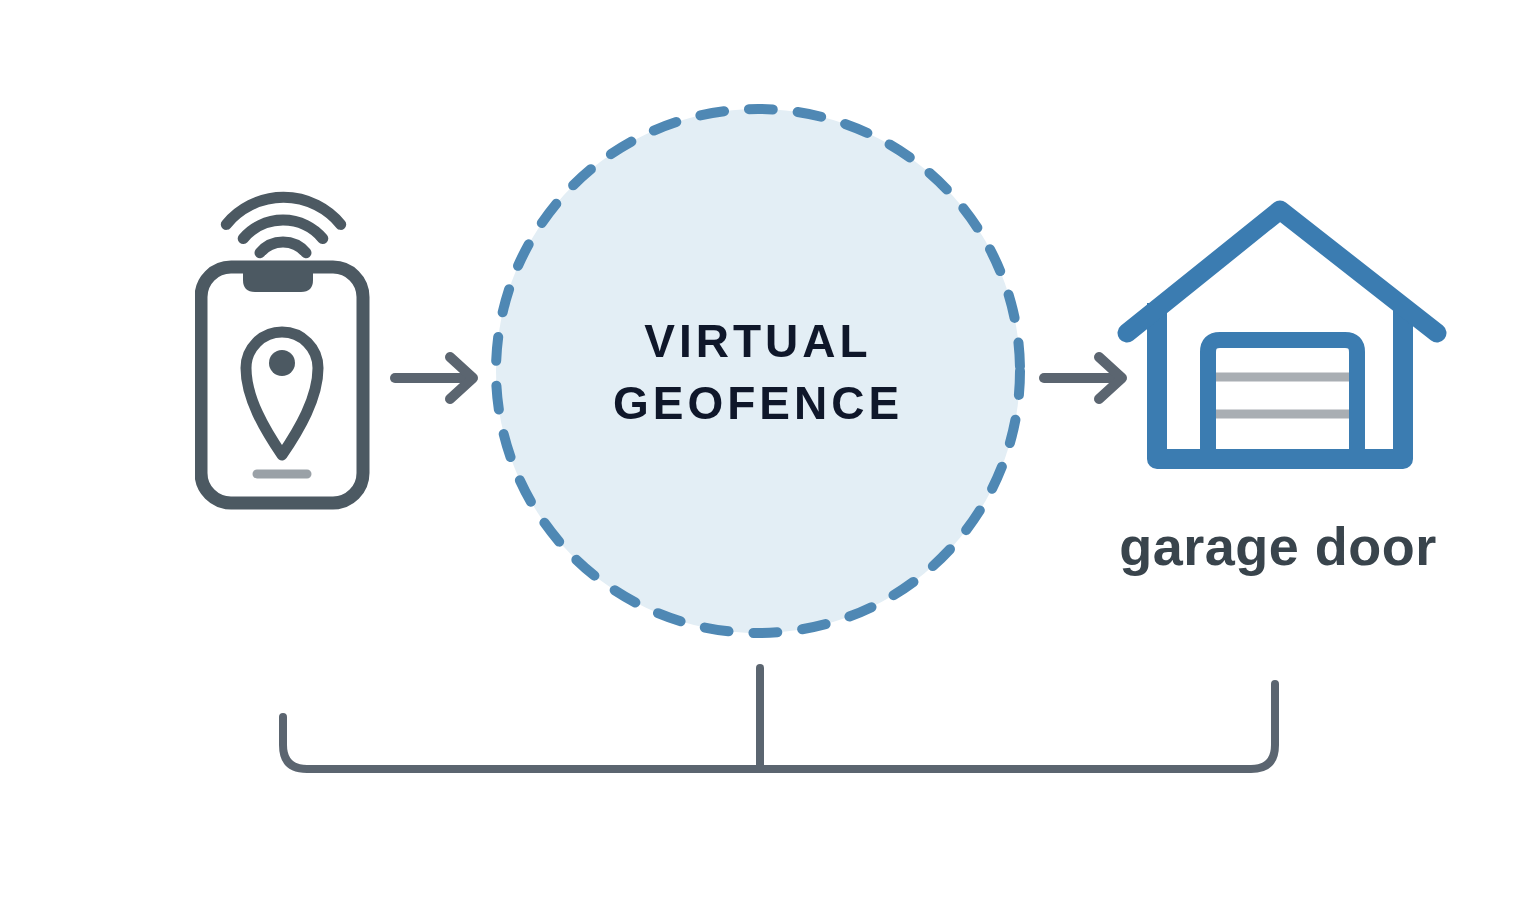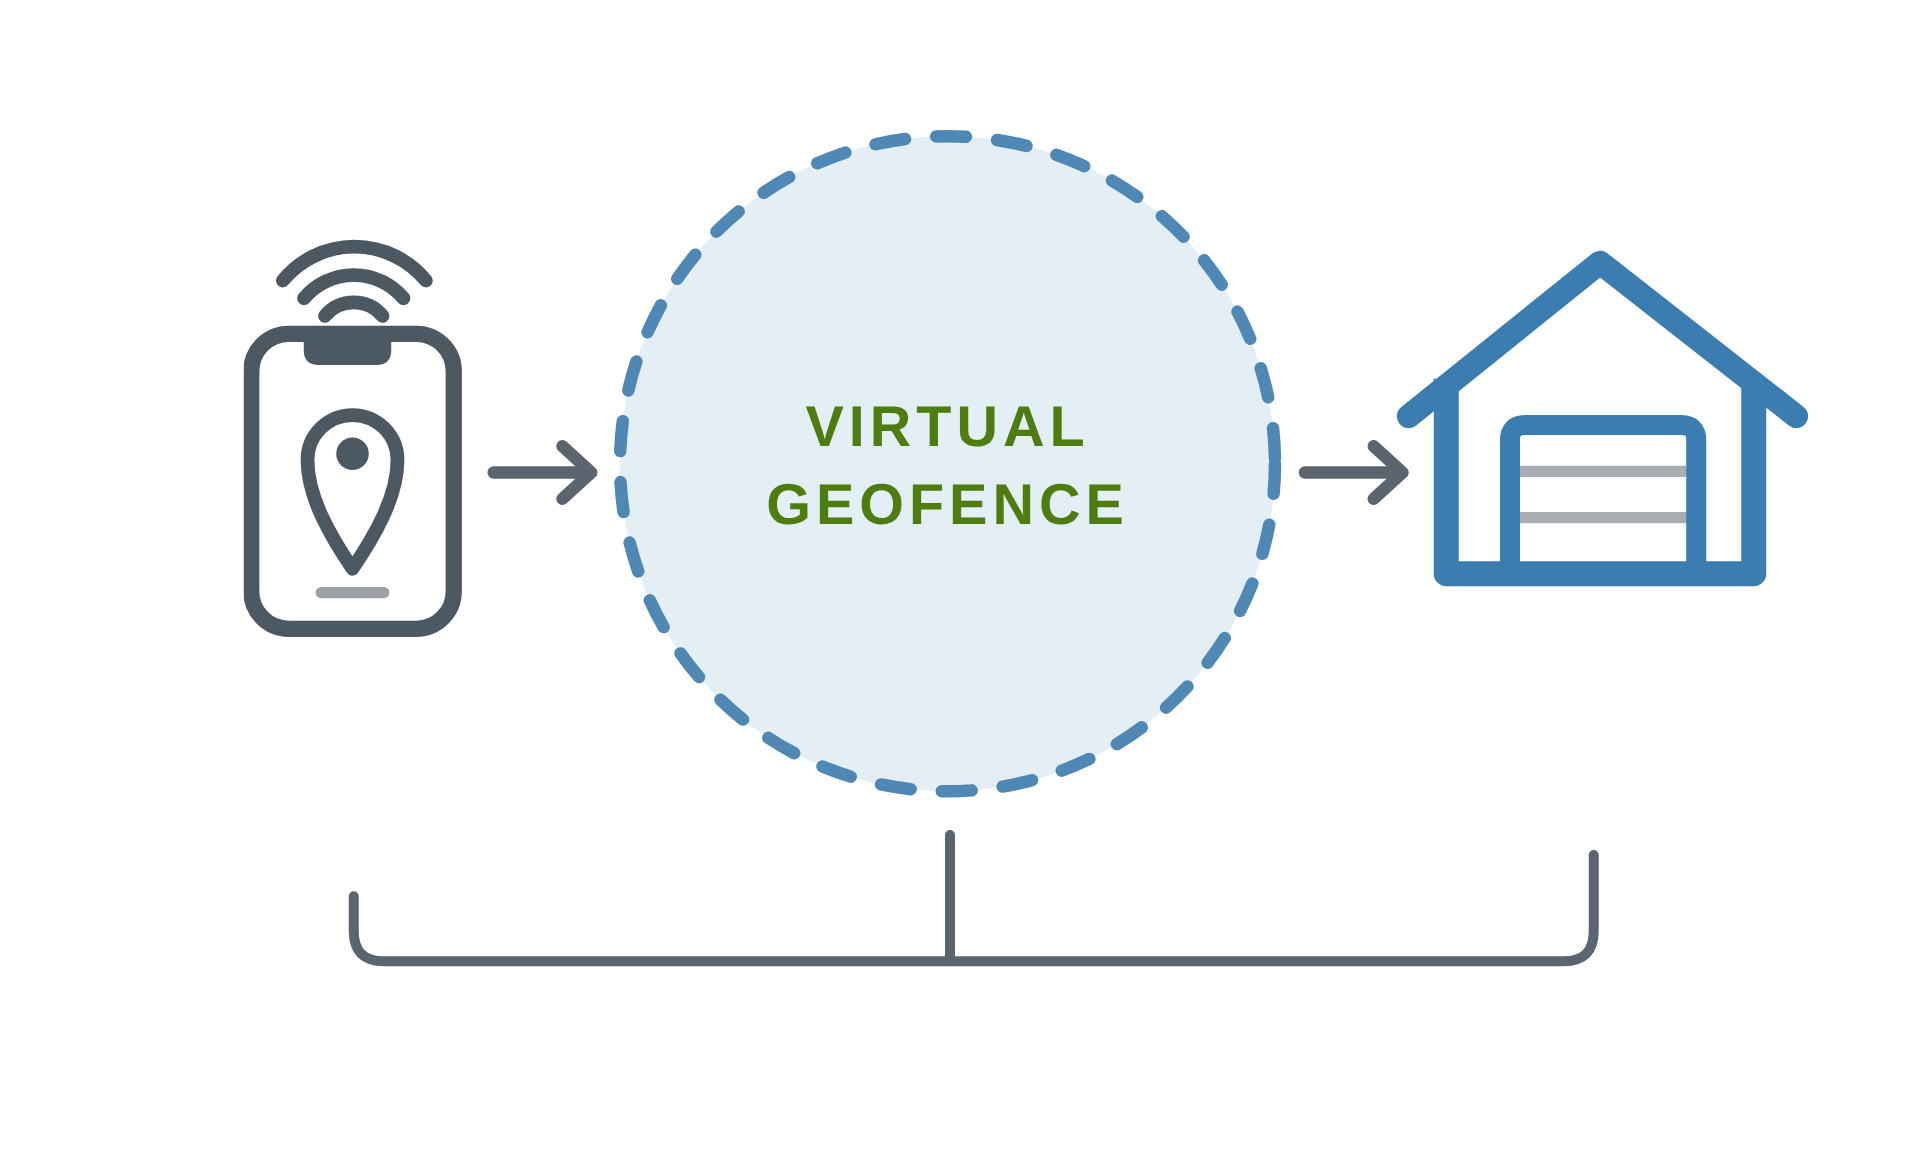--- a/index.html
+++ b/index.html
@@ -6,21 +6,21 @@
   .canvas{
     position:relative;width:1536px;height:921px;background:#ffffff;
     overflow:hidden;font-family:"Liberation Sans", sans-serif;
   }
   .abs{position:absolute;}
   .node-label{
     position:absolute;text-align:center;font-weight:700;color:#39444c;
     font-size:54px;line-height:68px;letter-spacing:0.5px;
   }
   .geofence-label{
-    position:absolute;text-align:center;font-weight:700;color:#4d7c0f;
+    position:absolute;text-align:center;font-weight:700;color:#0f172a;
     font-size:46px;line-height:62px;letter-spacing:4px;
   }
   svg{display:block;}
 </style>
 </head>
 <body>
 
 <div class="canvas">
 
   <svg class="abs" style="left:478px;top:91px;" width="560" height="560" viewBox="0 0 560 560">
@@ -75,20 +75,21 @@
 
     <path d="M 98 264 L 98 157 Q 98 145 110 145 L 235 145 Q 247 145 247 157 L 247 264" fill="none" stroke="#3b7cb1" stroke-width="16"></path>
 
     <path d="M 17 138 L 170 15 L 327 138" fill="none" stroke="#3b7cb1" stroke-width="19" stroke-linecap="round" stroke-linejoin="round"></path>
   </svg>
 
   <div class="node-label" style="left:62px;top:543px;width:440px;">
   </div>
 
   <div class="node-label" style="left:1058px;top:512px;width:440px;">
+    <div>garage door</div>
   </div>
 
   <svg class="abs" style="left:275px;top:660px;" width="1010" height="120" viewBox="0 0 1010 120">
     <g fill="none" stroke="#5b6570" stroke-width="8" stroke-linecap="round">
       <path d="M 485 8 L 485 109"></path>
       <path d="M 8 57 L 8 85 Q 8 109 32 109 L 976 109 Q 1000 109 1000 85 L 1000 24"></path>
     </g>
   </svg>
 
 </div>

